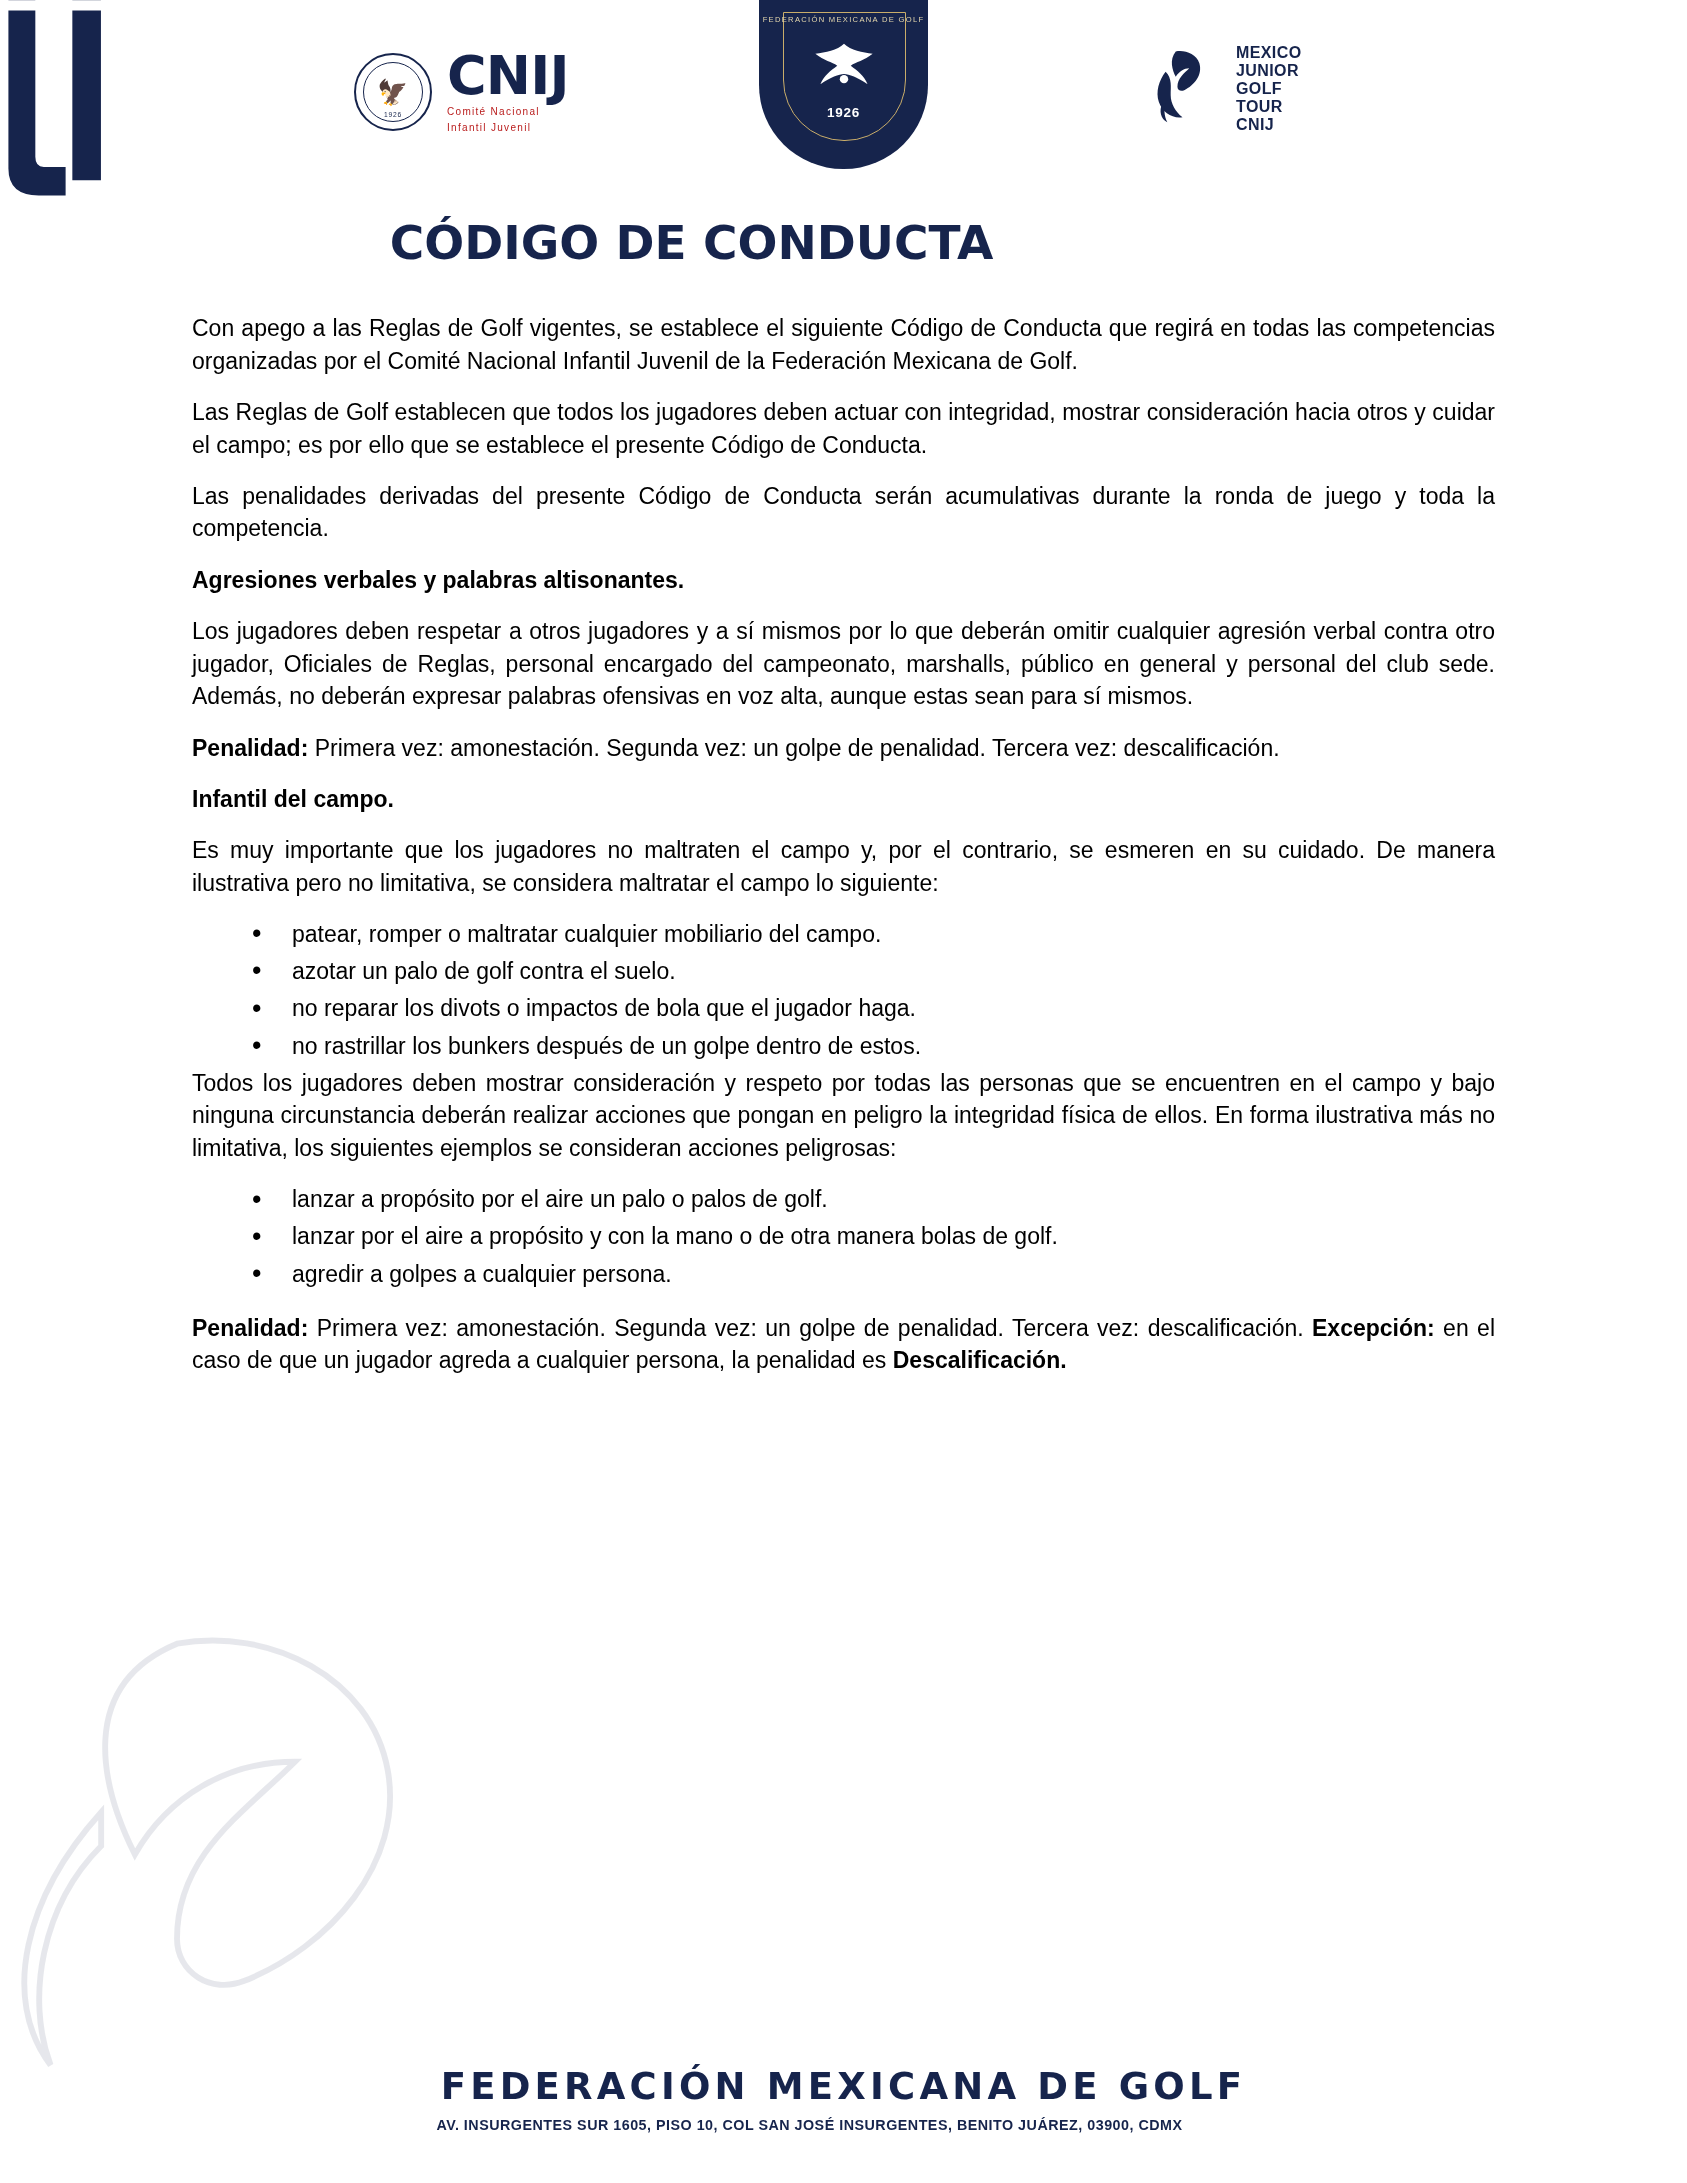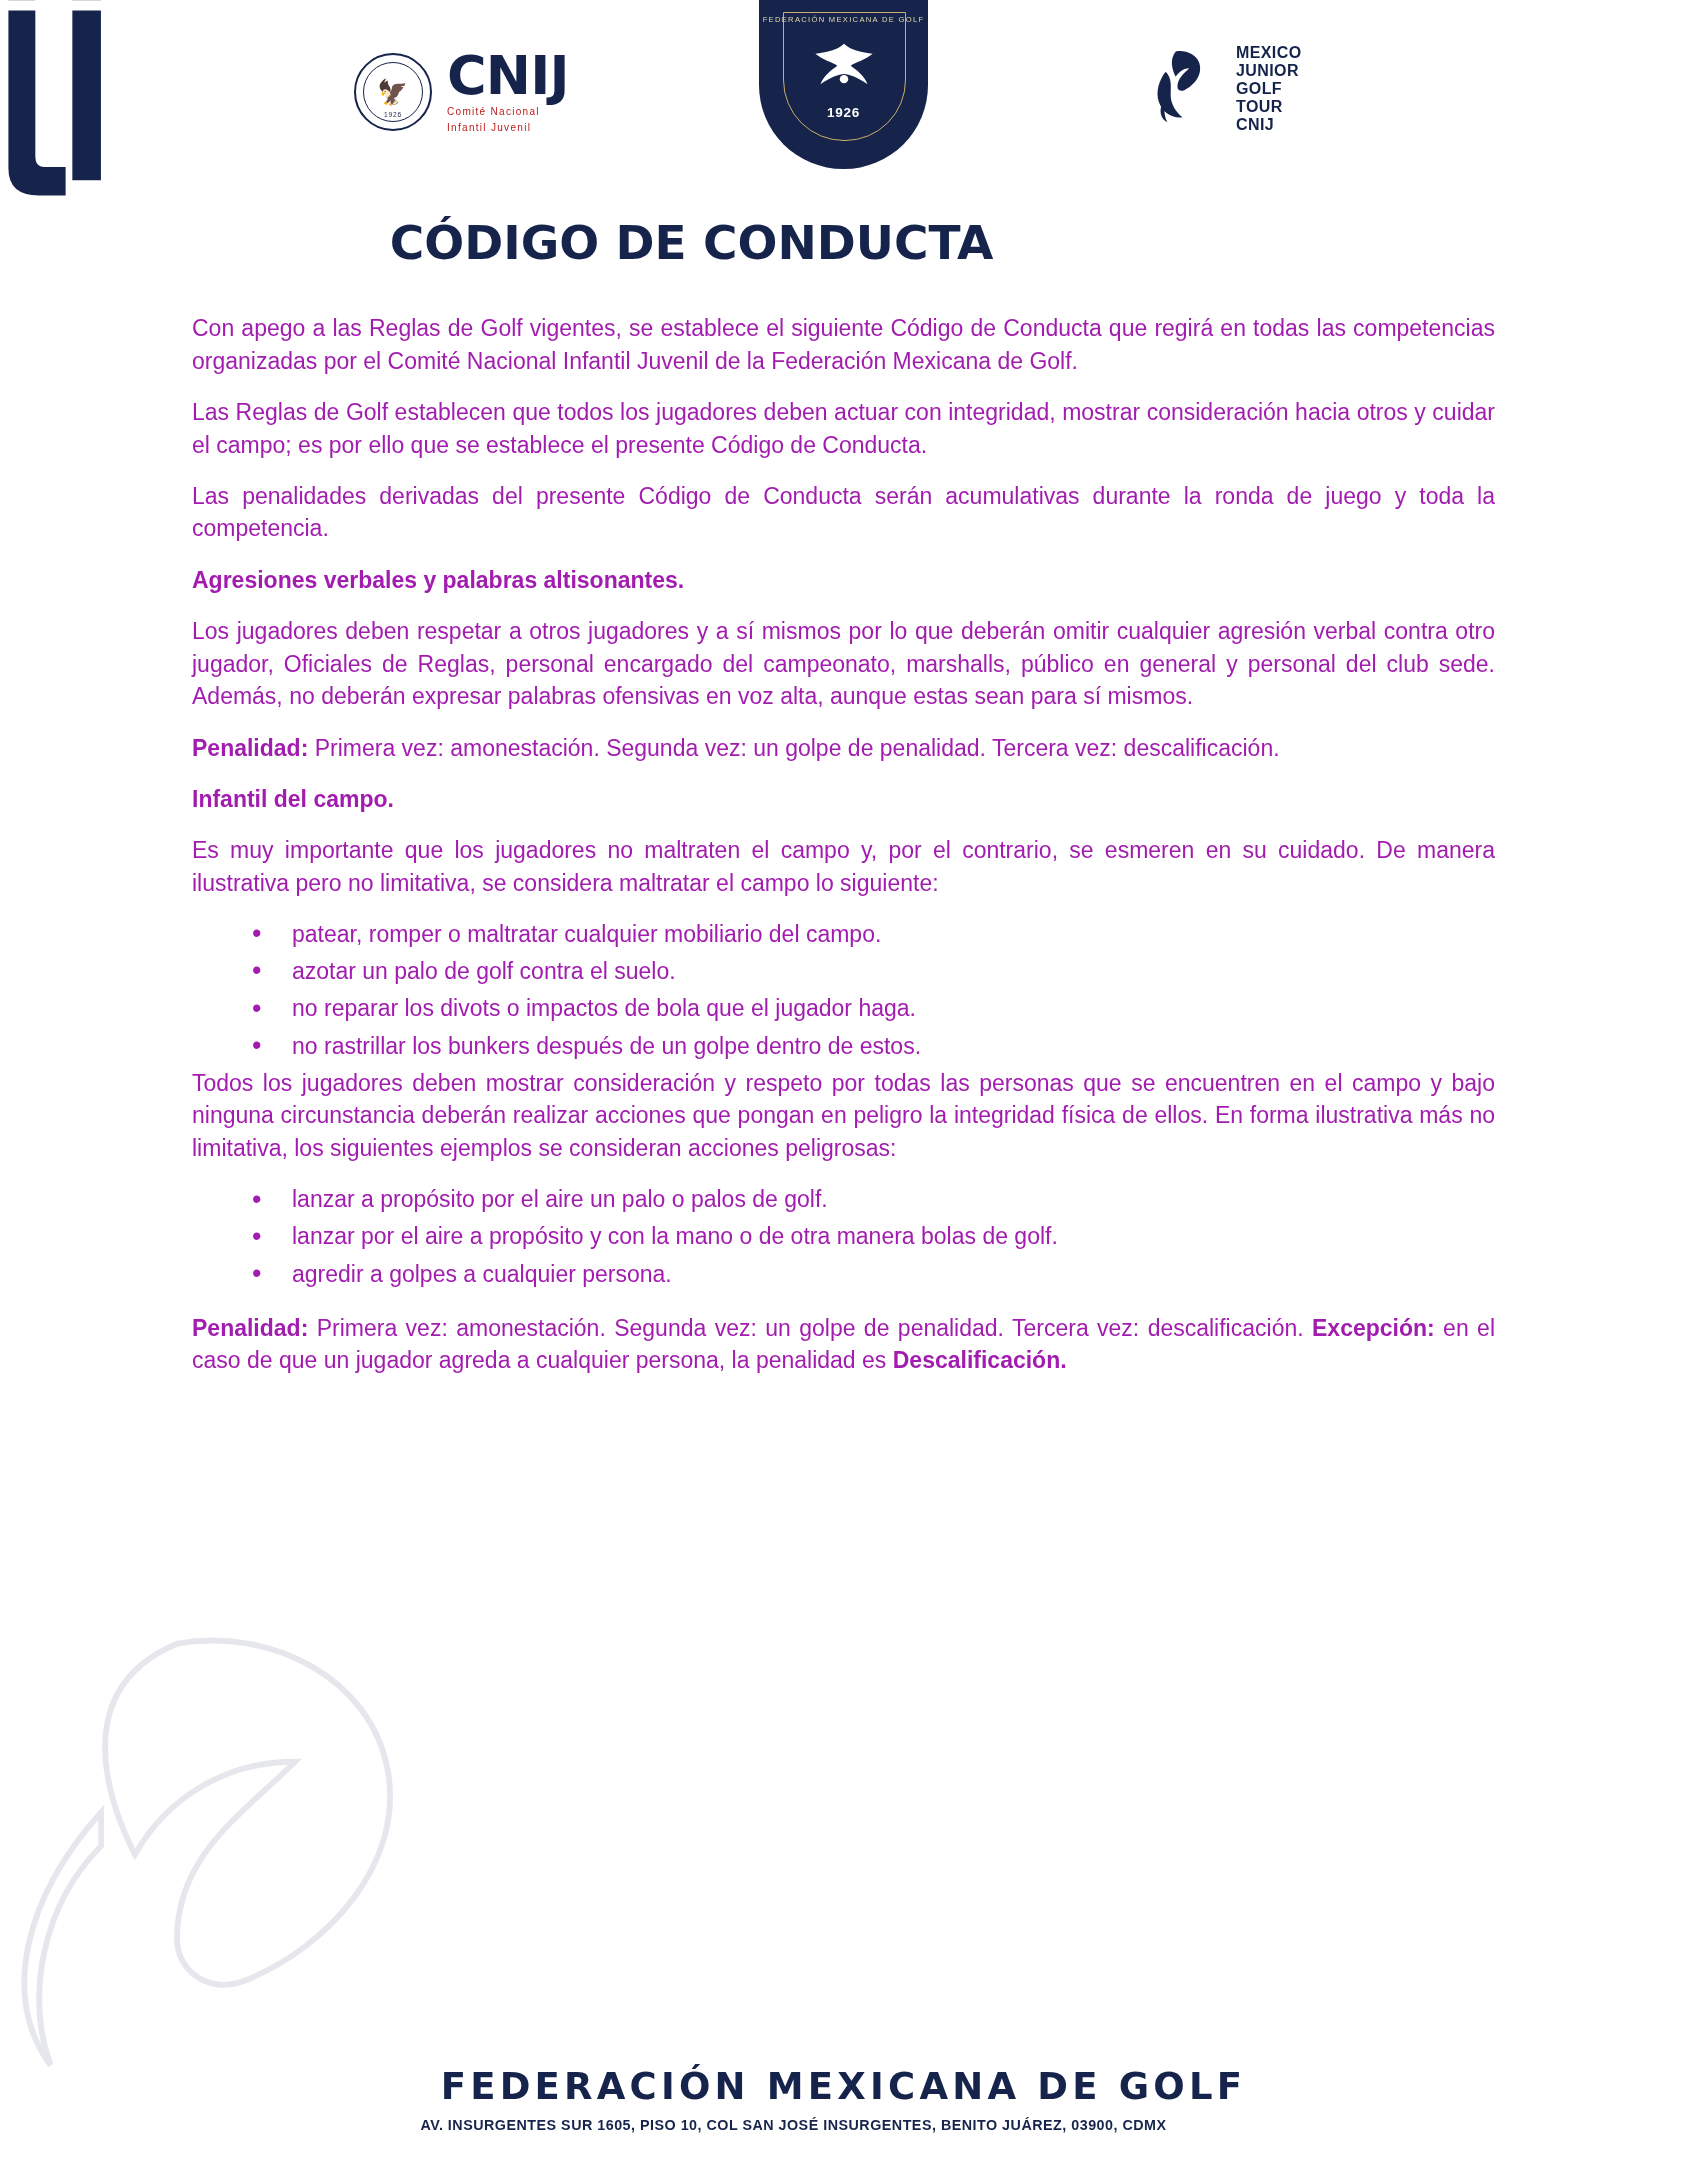--- a/index.html
+++ b/index.html
@@ -189,21 +189,21 @@
   }
 
   
   .content {
     position: absolute;
     left: 192px;
     top: 312px;
     width: 1303px;
     font-size: 23px;
     line-height: 1.42;
-    color: #a21caf;
+    color: #000000;
   }
   .content p {
     margin: 0 0 18.6px 0;
     text-align: justify;
   }
   p.j { text-align: justify; }
   .b { font-weight: bold; }
   .heading {
     font-weight: bold;
     margin: 0 0 18.6px 0;
@@ -253,21 +253,21 @@
     width: 1687px;
     text-align: center;
     font-size: 37px;
     font-weight: bold;
     color: #16244c;
     letter-spacing: 4.2px;
     font-family: "DejaVu Sans", sans-serif;
   }
   .footer-addr {
     position: absolute;
-    left: 0;
+    left: 16px;
     top: 103px;
     width: 1587px;
     text-align: center;
     font-size: 14.3px;
     font-weight: bold;
     color: #16244c;
     letter-spacing: 0.5px;
   }
 </style>
 </head>

